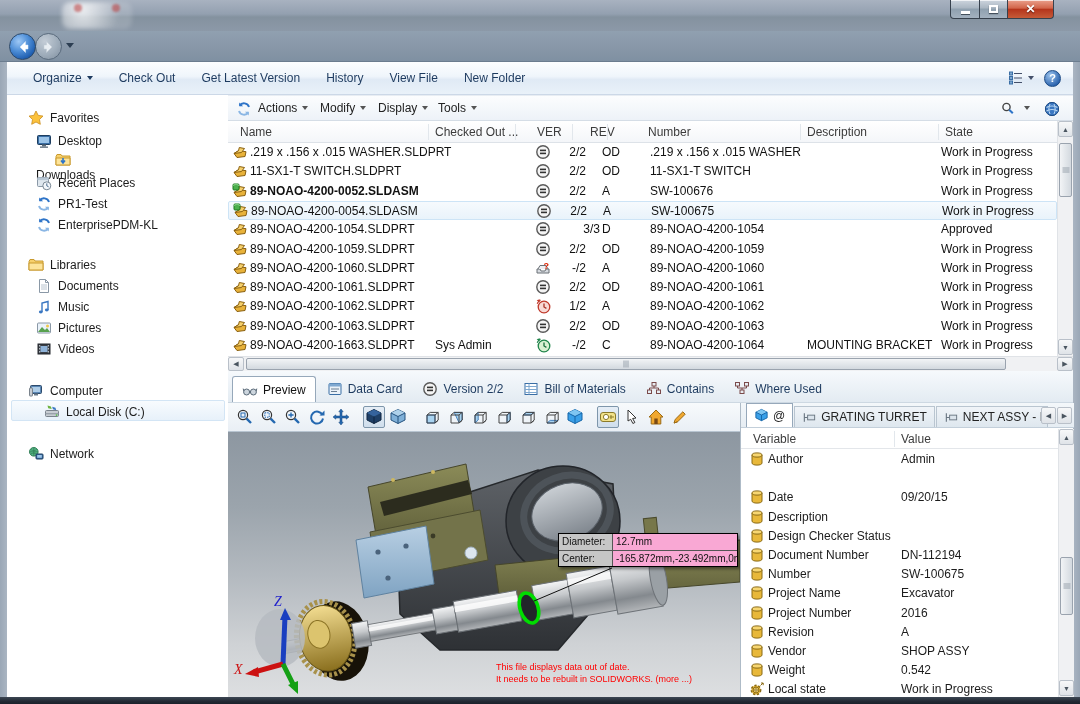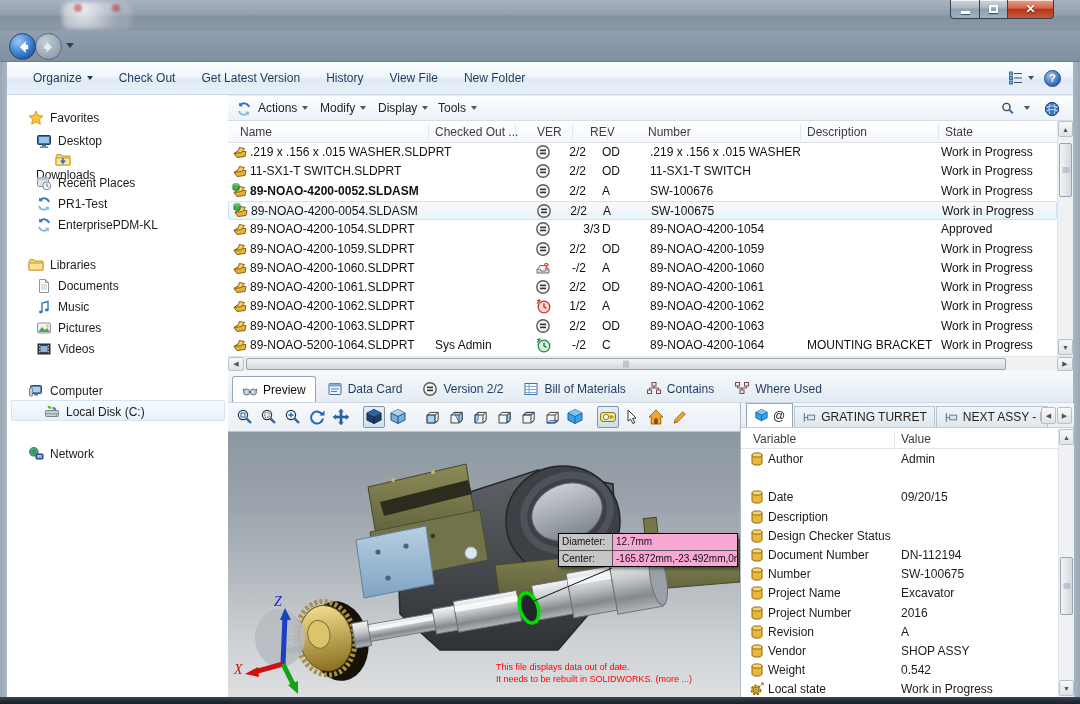--- a/index.html
+++ b/index.html
@@ -657,21 +657,21 @@
         <span class="fcell" style="left: 422px;">89-NOAO-4200-1063</span>
         <span class="fcell" style="left: 713px;">Work in Progress</span>
       </div>
       <div class="frow" style="top: 193px;">
         <span class="fcell icon" style="left: 4px;">
           <svg viewBox="0 0 16 16" width="16" height="16">
             <path d="M2 9.5l4.5-2.8 7.5 1-1 4.8-8 1z" fill="#e8b23a" stroke="#8a6010"></path>
             <path d="M2 9.5l4.5-2.8.8-3.2 5.2 1-3 4z" fill="#f6d06a" stroke="#8a6010"></path>
           </svg>
         </span>
-        <span class="fcell" style="left: 22px;">89-NOAO-5200-1064.SLDPRT</span>
+        <span class="fcell" style="left: 22px;">89-NOAO-4200-1663.SLDPRT</span>
         <span class="fcell" style="left: 207px;">Sys Admin</span>
         <span class="fcell icon" style="left: 307px;">
           <svg viewBox="0 0 16 16" width="16" height="16">
             <circle cx="9" cy="9" r="5.8" fill="#d9f0d2" stroke="#1e8449" stroke-width="1.3"></circle>
             <path d="M9 5.6V9l2.4 1.4" stroke="#196f3d" stroke-width="1.3" fill="none"></path>
             <path d="M5.5 2A7 7 0 0 0 2.2 5.8" stroke="#1e8449" stroke-width="1.2" fill="none"></path>
             <path d="M1.6 2.2l3.2-1-.3 3z" fill="#1e8449"></path>
           </svg>
         </span>
         <span class="fcell ver" style="left: 312px;">-/2</span>

